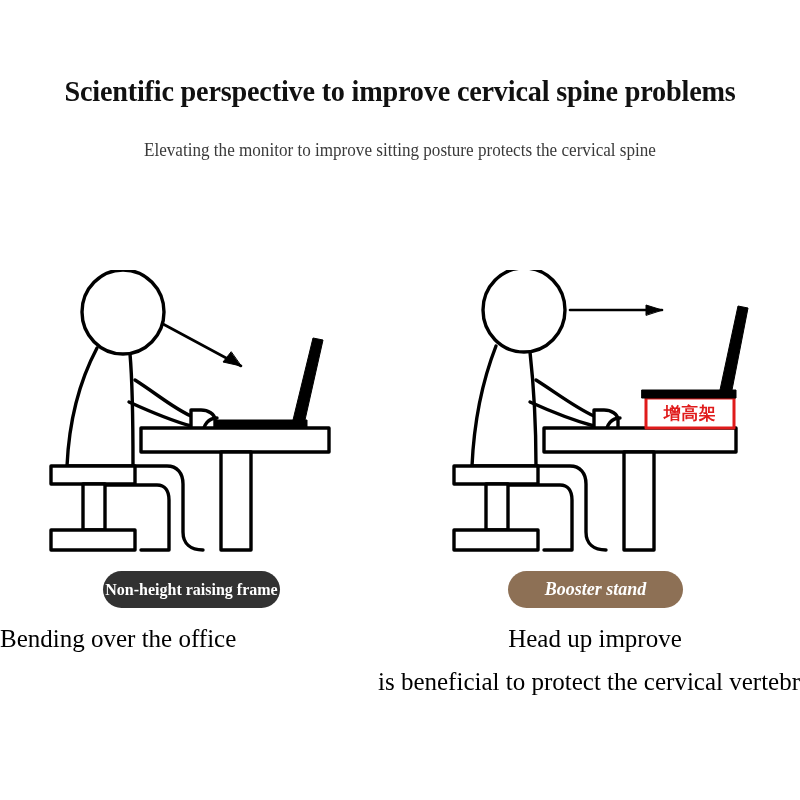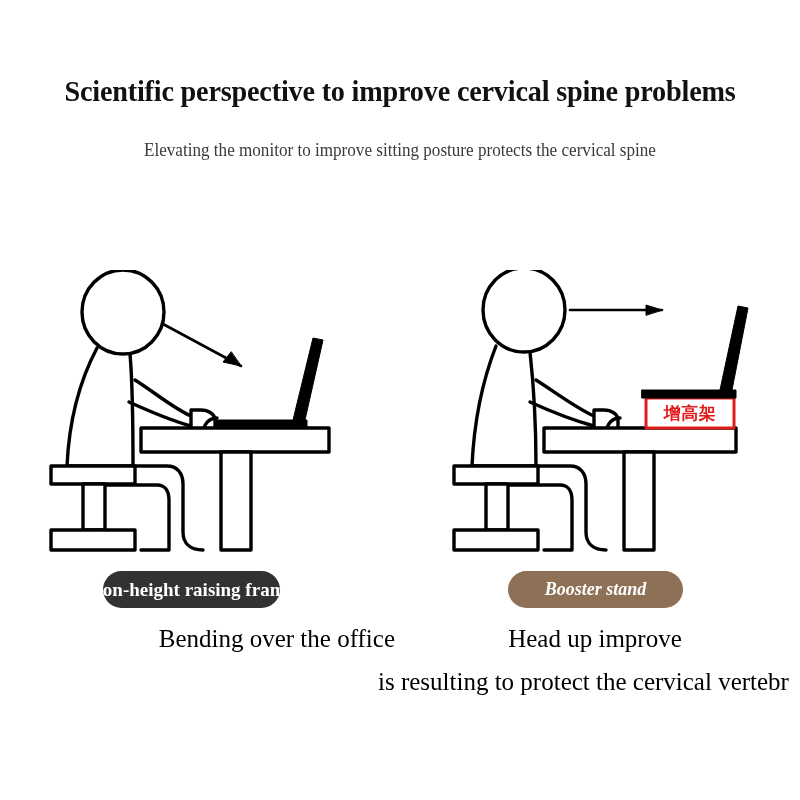--- a/index.html
+++ b/index.html
@@ -80,40 +80,40 @@
     font-weight: 700;
     white-space: nowrap;
     padding: 0 22px;
     box-sizing: border-box;
   }
   .badge-dark {
     top: 571px;
     left: 103px;
     width: 177px;
     background: #323232;
-    font-size: 19px;
+    font-size: 16px;
   }
   .badge-brown {
     top: 571px;
     left: 508px;
     width: 175px;
     background: #8d7055;
     font-size: 18px;
     font-style: italic;
   }
 
   
   .caption-line {
     position: absolute;
     white-space: nowrap;
     color: #000000;
   }
   .cap-l1 {
-    top: 625px; left: 8px; width: 387px;
-    text-align: right; font-size: 25px;
+    top: 625px; left: 0; width: 387px;
+    text-align: left; font-size: 25px;
   }
   .cap-l2 {
     top: 668px; left: 0; width: 387px;
     text-align: center; font-size: 25px;
   }
   .cap-r1 {
     top: 625px; left: 390px; width: 410px;
     text-align: center; font-size: 25px;
   }
   .cap-r2 {
@@ -228,15 +228,15 @@
     </div>
   </div>
 
   <div class="badge badge-dark">Non-height raising frame</div>
 
   <div class="badge badge-brown">Booster stand</div>
 
   <div class="caption-line cap-l1">Bending over the office</div>
 
   <div class="caption-line cap-r1">Head up improve</div>
-  <div class="caption-line cap-r2">is resulting to protect the cervical vertebr</div>
+  <div class="caption-line cap-r2">is beneficial to protect the cervical vertebr</div>
 
 </div>
 
 </body></html>

